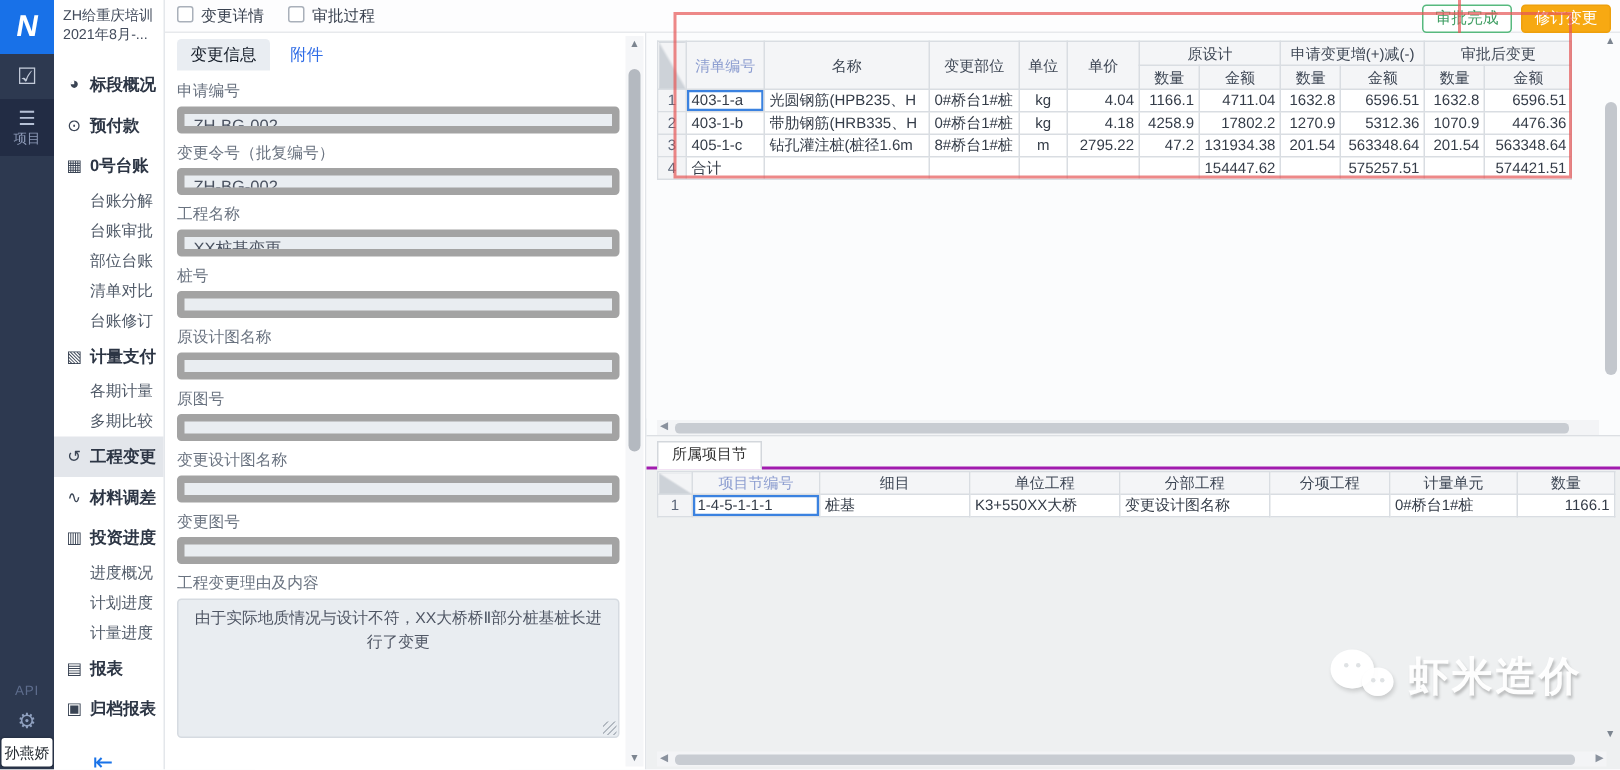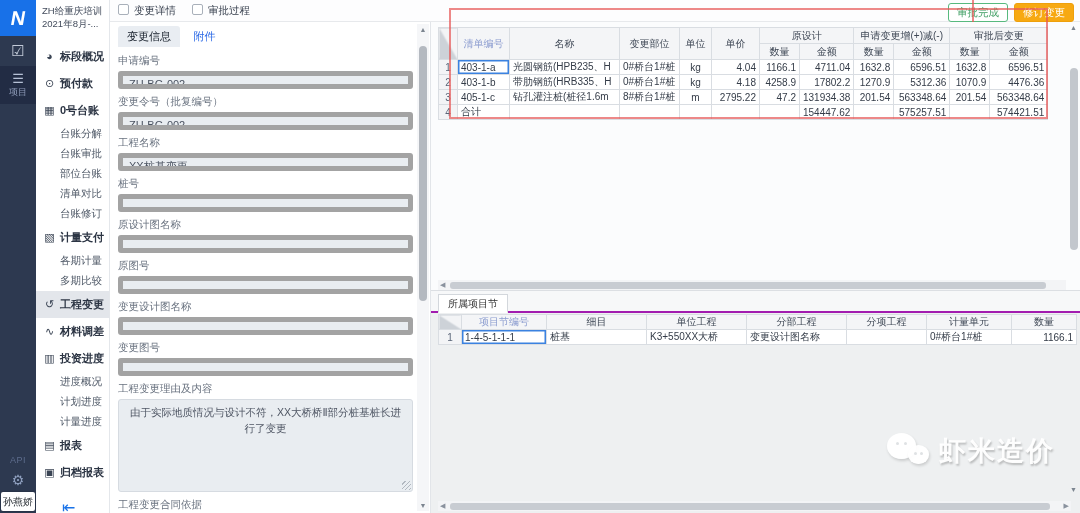--- a/index.html
+++ b/index.html
@@ -231,21 +231,20 @@
       <div class="f-label">原设计图名称</div>
       <div class="f-input"></div>
       <div class="f-label">原图号</div>
       <div class="f-input"></div>
       <div class="f-label">变更设计图名称</div>
       <div class="f-input"></div>
       <div class="f-label">变更图号</div>
       <div class="f-input"></div>
       <div class="f-label">工程变更理由及内容</div>
       <div class="f-area a1"><span>由于实际地质情况与设计不符，XX大桥桥Ⅱ部分桩基桩长进行了变更</span><span class="grip"></span></div>
-      <div class="f-label">工程变更合同依据</div>
     </div>
 </div>
 
 <div class="vscroll">
   <div class="arr" style="top:2px;">▲</div>
   <div class="thumb"></div>
   <div class="arr" style="bottom:2px;">▼</div>
 </div>
 
 <div id="right">

